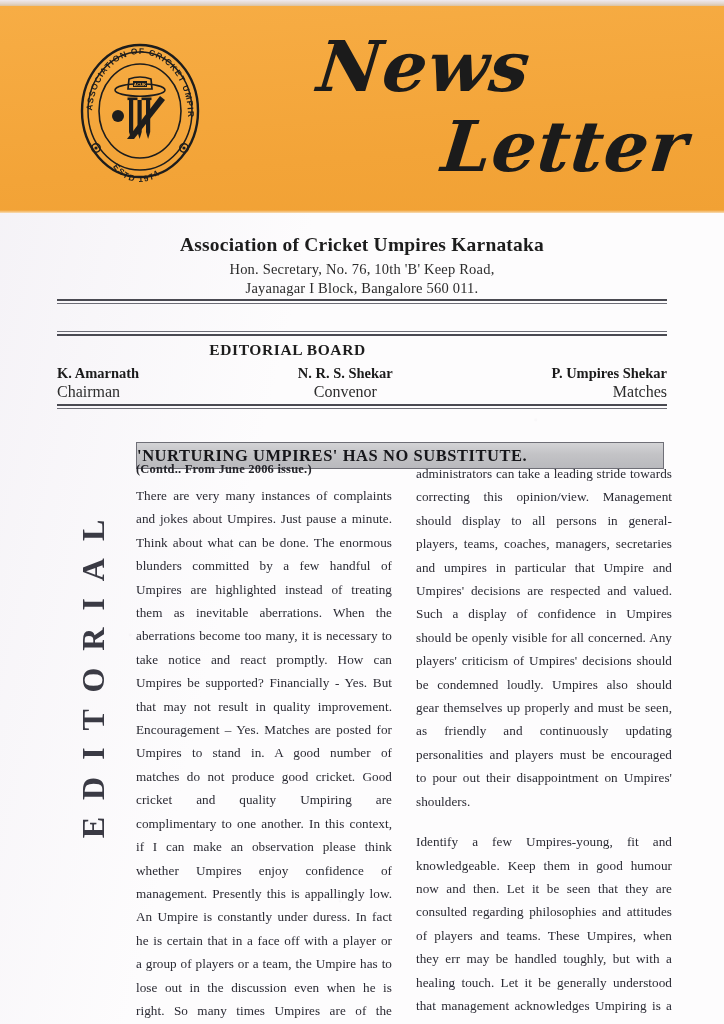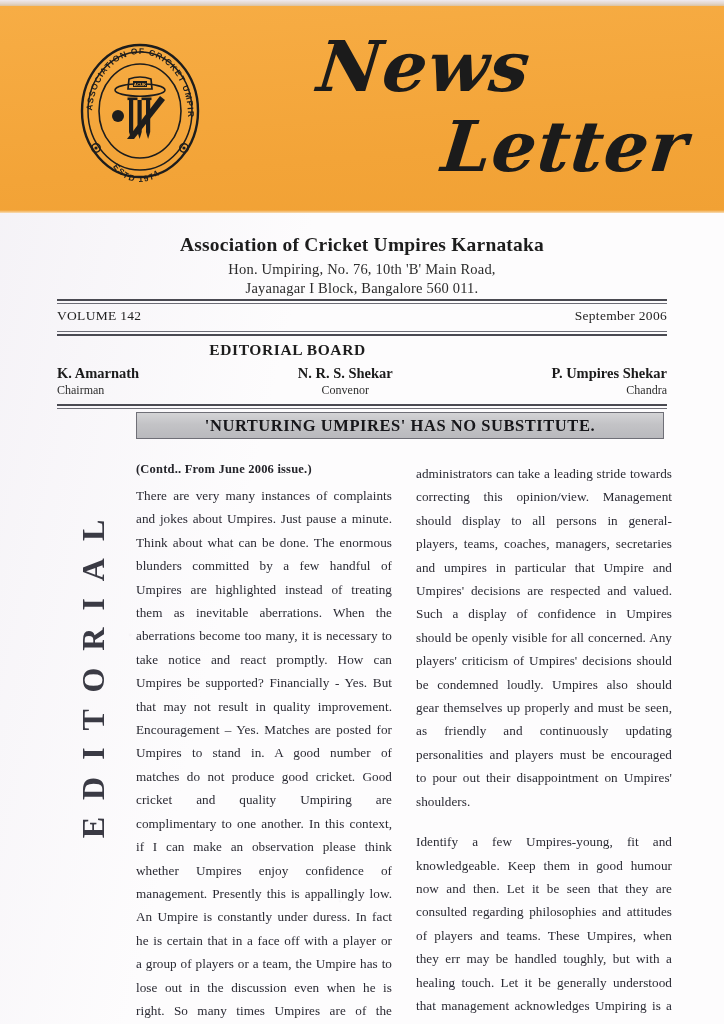--- a/index.html
+++ b/index.html
@@ -167,21 +167,21 @@
   .eb-person.left  { text-align: left; }
   .eb-person.right { text-align: right; }
   .eb-name {
     font-family: "Liberation Serif", serif;
     font-weight: 700;
     font-size: 14.5px;
     color: #1b1b1b;
   }
   .eb-role {
     font-family: "Liberation Serif", serif;
-    font-size: 12px;
+    font-size: 16px;
     color: #2d2d2d;
     margin-top: 1px;
   }
 
   
   .vertical-label {
     position: absolute;
     left: 66px;
     top: 420px;
     width: 56px;
@@ -197,29 +197,28 @@
     font-weight: 700;
     font-size: 32px;
     letter-spacing: 17px;
     color: #3a3a44;
   }
 
   
   .headline {
     position: absolute;
     left: 136px;
-    top: 412px;
+    top: 442px;
     width: 528px;
     height: 27px;
     box-sizing: border-box;
     border: 1.6px solid #6f6f77;
     background: linear-gradient(180deg, #d4d4d6 0%, #c3c3c6 45%, #b9b9bd 100%);
     display: flex;
     align-items: center;
-    justify-content: center;
   }
   .headline-text {
     font-family: "Liberation Serif", serif;
     font-weight: 700;
     font-size: 16.5px;
     letter-spacing: .55px;
     color: #16161a;
     white-space: nowrap;
   }
 
@@ -307,56 +306,52 @@
 
     <div class="masthead-title">
       <span class="l1">News</span>
       <span class="l2">Letter</span>
     </div>
   </div>
 
   <div class="assoc">
     <div class="assoc-name">Association of Cricket Umpires Karnataka</div>
     <div class="assoc-addr">
-      <div>Hon. Umpiring, No. 76, 10th 'B' Main Road,</div>
+      <div>Hon. Secretary, No. 76, 10th 'B' Keep Road,</div>
       <div>Jayanagar I Block, Bangalore 560 011.</div>
     </div>
   </div>
 
   <div class="rule-area" style="top:299px;">
     <div class="rule-thick"></div>
     <div class="gap1"></div>
     <div class="rule-thin"></div>
   </div>
 
-  <div class="volrow">
-    <span>VOLUME 142</span>
-    <span>September  2006</span>
-  </div>
 
   <div class="rule-area" style="top:331px;">
     <div class="rule-thin"></div>
     <div class="gap1"></div>
     <div class="rule-thick"></div>
   </div>
 
   <div class="eb-title">EDITORIAL BOARD</div>
 
   <div class="eb-people">
     <div class="eb-person left">
       <div class="eb-name">K. Amarnath</div>
       <div class="eb-role">Chairman</div>
     </div>
     <div class="eb-person">
       <div class="eb-name">N. R. S. Shekar</div>
       <div class="eb-role">Convenor</div>
     </div>
     <div class="eb-person right">
       <div class="eb-name">P. Umpires Shekar</div>
-      <div class="eb-role">Chandra</div>
+      <div class="eb-role">Matches</div>
     </div>
   </div>
 
   <div class="rule-area" style="top:404px;">
     <div class="rule-thick"></div>
     <div class="gap1"></div>
     <div class="rule-thin"></div>
   </div>
 
   <div class="vertical-label">

